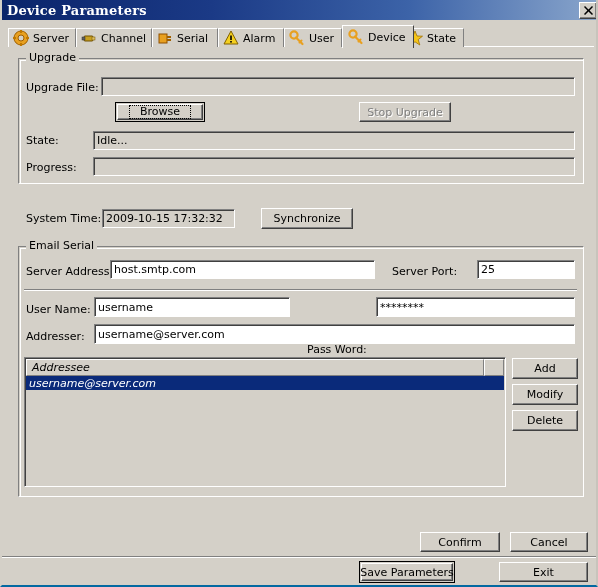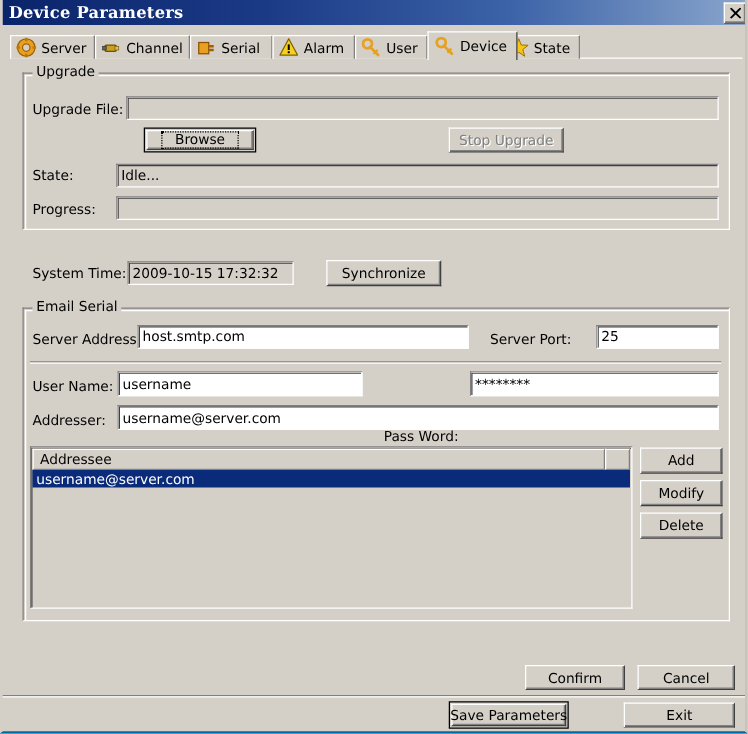--- a/index.html
+++ b/index.html
@@ -412,21 +412,21 @@
 
   <div class="lbl" style="left:24px; top:303px;">User Name:</div>
   <div class="field" style="left:92px; top:297px; width:196px; height:20px;">username</div>
 
   <div class="lbl" style="left:305px; top:303px;margin-top:40px;">Pass Word:</div>
   <div class="field" style="left:374px; top:297px; width:199px; height:20px;">********</div>
 
   <div class="lbl" style="left:24px; top:330px;">Addresser:</div>
   <div class="field" style="left:92px; top:324px; width:481px; height:20px;">username@server.com</div>
 
-  <div class="listview" style="left:22px; top:357px; width:482px; height:130px;">
+  <div class="listview" style="left:22px; top:357px; width:482px; height:130px;font-style:italic;">
     <div class="lv-header">
       <div class="lv-col" style="width:460px;">Addressee</div>
       <div class="lv-col" style="width:20px;"></div>
     </div>
     <div class="lv-rows">
       <div class="lv-row selected">username@server.com</div>
     </div>
   </div>
 
   <div class="btn" style="left:510px; top:358px; width:66px; height:21px;">

